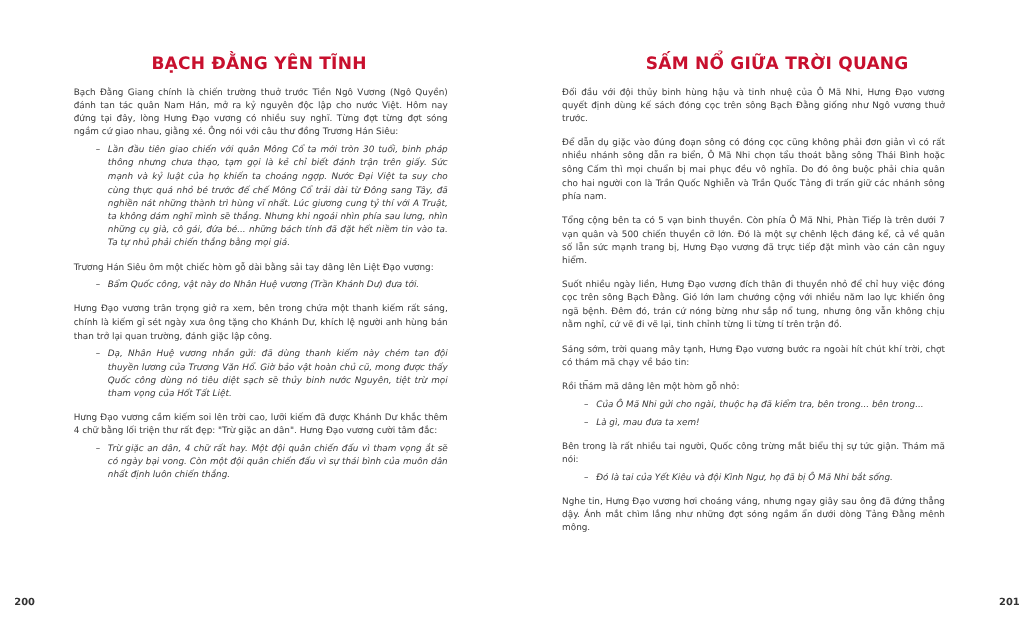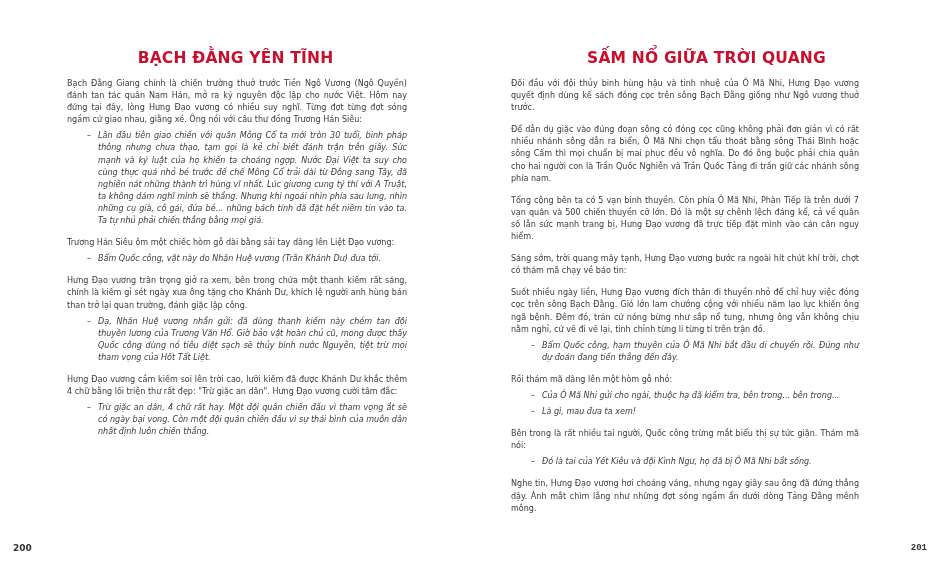--- a/index.html
+++ b/index.html
@@ -25,21 +25,21 @@
     .p { margin: 10px 0 4px 0; }
     .q {
       margin: 0 0 4px 0; padding-left: 31px; position: relative;
       font-style: italic;
     }
     .q .dash { position: absolute; left: 20px; top: 0; font-style: normal; }
     .pnum {
       position: absolute; top: 543px; font-size: 9px; font-weight: bold; color: #333;
     }
     .page-left .pnum { left: 13px; }
-    .page-right .pnum { right: 15px; font-family: Liberation Mono, monospace; }
+    .page-right .pnum { right: 15px; }
   </style>
 </head>
 <body>
 
 <div class="page page-left">
   <h1 class="title">BẠCH ĐẰNG YÊN TĨNH</h1>
   <div class="body">
     <p class="p">Bạch Đằng Giang chính là chiến trường thuở trước Tiền Ngô Vương (Ngô Quyền) đánh tan tác quân Nam Hán, mở ra kỷ nguyên độc lập cho nước Việt. Hôm nay đứng tại đây, lòng Hưng Đạo vương có nhiều suy nghĩ. Từng đợt từng đợt sóng ngầm cứ giao nhau, giằng xé. Ông nói với câu thư đồng Trương Hán Siêu:</p>
     <p class="q"><span class="dash">–</span><span>Lần đầu tiên giao chiến với quân Mông Cổ ta mới tròn 30 tuổi, binh pháp thông nhưng chưa thạo, tạm gọi là kẻ chỉ biết đánh trận trên giấy. Sức mạnh và kỷ luật của họ khiến ta choáng ngợp. Nước Đại Việt ta suy cho cùng thực quá nhỏ bé trước đế chế Mông Cổ trải dài từ Đông sang Tây, đã nghiền nát những thành trì hùng vĩ nhất. Lúc giương cung tỷ thí với A Truật, ta không dám nghĩ mình sẽ thắng. Nhưng khi ngoái nhìn phía sau lưng, nhìn những cụ già, cô gái, đứa bé... những bách tính đã đặt hết niềm tin vào ta. Ta tự nhủ phải chiến thắng bằng mọi giá.</span></p>
     <p class="p">Trương Hán Siêu ôm một chiếc hòm gỗ dài bằng sải tay dâng lên Liệt Đạo vương:</p>
@@ -51,23 +51,23 @@
   </div>
   <div class="pnum">200</div>
 </div>
 
 <div class="page page-right">
   <h1 class="title">SẤM NỔ GIỮA TRỜI QUANG</h1>
   <div class="body">
     <p class="p">Đối đầu với đội thủy binh hùng hậu và tinh nhuệ của Ô Mã Nhi, Hưng Đạo vương quyết định dùng kế sách đóng cọc trên sông Bạch Đằng giống như Ngô vương thuở trước.</p>
     <p class="p">Để dẫn dụ giặc vào đúng đoạn sông có đóng cọc cũng không phải đơn giản vì có rất nhiều nhánh sông dẫn ra biển, Ô Mã Nhi chọn tẩu thoát bằng sông Thái Bình hoặc sông Cấm thì mọi chuẩn bị mai phục đều vô nghĩa. Do đó ông buộc phải chia quân cho hai người con là Trần Quốc Nghiễn và Trần Quốc Tảng đi trấn giữ các nhánh sông phía nam.</p>
     <p class="p">Tổng cộng bên ta có 5 vạn binh thuyền. Còn phía Ô Mã Nhi, Phàn Tiếp là trên dưới 7 vạn quân và 500 chiến thuyền cỡ lớn. Đó là một sự chênh lệch đáng kể, cả về quân số lẫn sức mạnh trang bị, Hưng Đạo vương đã trực tiếp đặt mình vào cán cân nguy hiểm.</p>
+    <p class="p">Suốt nhiều ngày liền, Hưng Đạo vương đích thân đi thuyền nhỏ để chỉ huy việc đóng cọc trên sông Bạch Đằng. Gió lớn lam chướng cộng với nhiều năm lao lực khiến ông ngã bệnh. Đêm đó, trán cứ nóng bừng như sắp nổ tung, nhưng ông vẫn không chịu nằm nghỉ, cứ vẽ đi vẽ lại, tinh chỉnh từng li từng tí trên trận đồ.</p>
     <p class="p">Sáng sớm, trời quang mây tạnh, Hưng Đạo vương bước ra ngoài hít chút khí trời, chợt có thám mã chạy về báo tin:</p>
-    <p class="p">Suốt nhiều ngày liền, Hưng Đạo vương đích thân đi thuyền nhỏ để chỉ huy việc đóng cọc trên sông Bạch Đằng. Gió lớn lam chướng cộng với nhiều năm lao lực khiến ông ngã bệnh. Đêm đó, trán cứ nóng bừng như sắp nổ tung, nhưng ông vẫn không chịu nằm nghỉ, cứ vẽ đi vẽ lại, tinh chỉnh từng li từng tí trên trận đồ.</p>
-    <p class="q"><span class="dash">–</span><span>Bẩm Quốc công, hạm thuyền của Ô Mã Nhi bắt đầu di chuyển rồi. Đúng như dự đoán đang tiến thẳng đến đây.</span></p>
+    <p class="q"><span class="dash">–</span></p>
     <p class="p">Rồi thám mã dâng lên một hòm gỗ nhỏ:</p>
     <p class="q"><span class="dash">–</span><span>Của Ô Mã Nhi gửi cho ngài, thuộc hạ đã kiểm tra, bên trong... bên trong...</span></p>
     <p class="q"><span class="dash">–</span><span>Là gì, mau đưa ta xem!</span></p>
     <p class="p">Bên trong là rất nhiều tai người, Quốc công trừng mắt biểu thị sự tức giận. Thám mã nói:</p>
     <p class="q"><span class="dash">–</span><span>Đó là tai của Yết Kiêu và đội Kình Ngư, họ đã bị Ô Mã Nhi bắt sống.</span></p>
     <p class="p">Nghe tin, Hưng Đạo vương hơi choáng váng, nhưng ngay giây sau ông đã đứng thẳng dậy. Ánh mắt chìm lắng như những đợt sóng ngầm ẩn dưới dòng Tảng Đằng mênh mông.</p>
   </div>
   <div class="pnum">201</div>
 </div>
 

